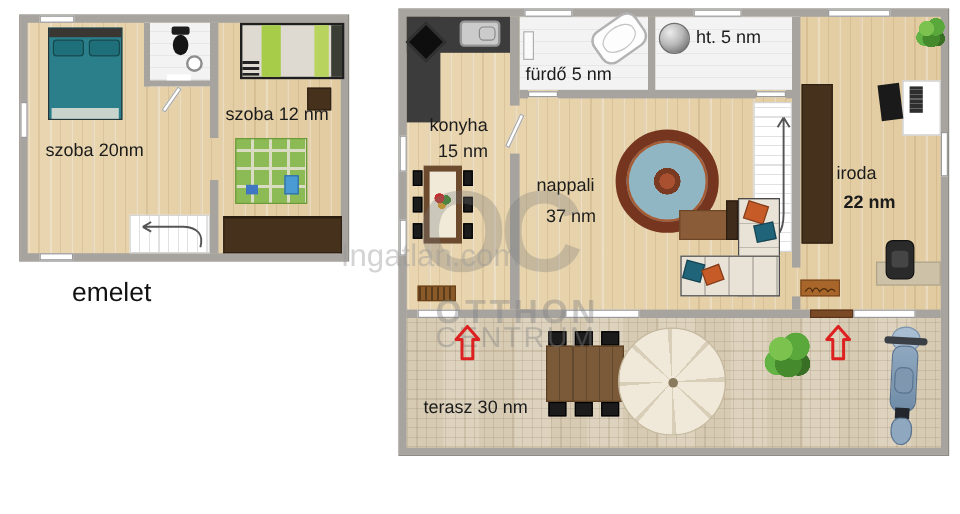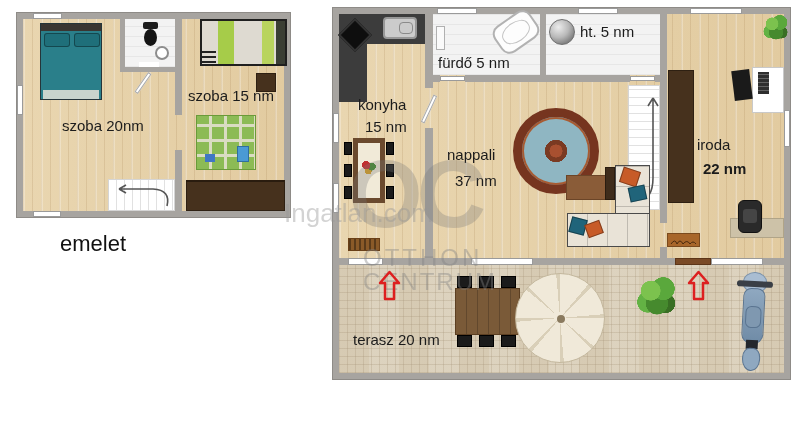--- a/index.html
+++ b/index.html
@@ -85,22 +85,22 @@
     </div>
 
     <div class="furn darkwood" style="left:163px;top:161px;width:99px;height:31px;border-top:2px solid #2a1c0f;"></div>
 
     <div class="stairs stairsV" style="left:85px;top:160px;width:67px;height:32px;">
       <svg width="67" height="32">
         <path d="M58 26 Q62 10 44 9 L10 9 M10 9 L17 5 M10 9 L17 13" stroke="#555" stroke-width="1.6" fill="none"></path>
       </svg>
     </div>
 
-    <div class="rlabel" style="left:15px;top:98px;margin-left:24px;">szoba 20nm</div>
-    <div class="rlabel" style="left:165px;top:68px;">szoba 15 nm</div>
+    <div class="rlabel" style="left:15px;top:98px;">szoba 20nm</div>
+    <div class="rlabel" style="left:165px;top:68px;">szoba 12 nm</div>
   </div>
 
   <div class="caption" style="left:60px;top:231px;">emelet</div>
 
   <div class="plan" style="left:333px;top:8px;width:445px;height:359px;">
 
     <div class="terrace" style="left:0;top:251px;width:445px;height:108px;"></div>
 
     <div class="tile" style="left:94px;top:0;width:107px;height:61px;"></div>
     <div class="tile" style="left:207px;top:0;width:120px;height:61px;"></div>
@@ -225,22 +225,22 @@
     </div>
 
     <div class="rlabel" style="left:19px;top:82px;">konyha</div>
     <div class="rlabel" style="left:26px;top:104px;">15 nm</div>
     <div class="rlabel" style="left:99px;top:40px;">fürdő 5 nm</div>
     <div class="rlabel" style="left:241px;top:9px;">ht. 5 nm</div>
     <div class="rlabel" style="left:108px;top:132px;">nappali</div>
     <div class="rlabel" style="left:116px;top:158px;">37 nm</div>
     <div class="rlabel" style="left:358px;top:122px;">iroda</div>
     <div class="rlabel" style="left:364px;top:146px;font-weight:bold;">22 nm</div>
-    <div class="rlabel" style="left:14px;top:317px;">terasz 20 nm</div>
+    <div class="rlabel" style="left:14px;top:317px;">terasz 30 nm</div>
   </div>
 
 
   <div class="wm" style="left:348px;top:146px;font-size:96px;font-weight:700;letter-spacing:-6px;color:rgba(120,120,120,0.30);line-height:1;">OC</div>
   <div class="wm" style="left:284px;top:198px;font-size:26px;color:rgba(150,150,150,0.42);">Ingatlan.com</div>
-  <div class="wm" style="left:363px;top:244px;font-size:24px;font-weight:400;letter-spacing:3px;color:rgba(130,130,130,0.40);">OTTHON</div>
+  <div class="wm" style="left:363px;top:244px;font-size:28px;font-weight:700;letter-spacing:3px;color:rgba(130,130,130,0.40);">OTTHON</div>
   <div class="wm" style="left:363px;top:268px;font-size:24px;font-weight:400;letter-spacing:2px;color:rgba(130,130,130,0.40);">CENTRUM</div>
 
 </div>
 
 </body></html>

